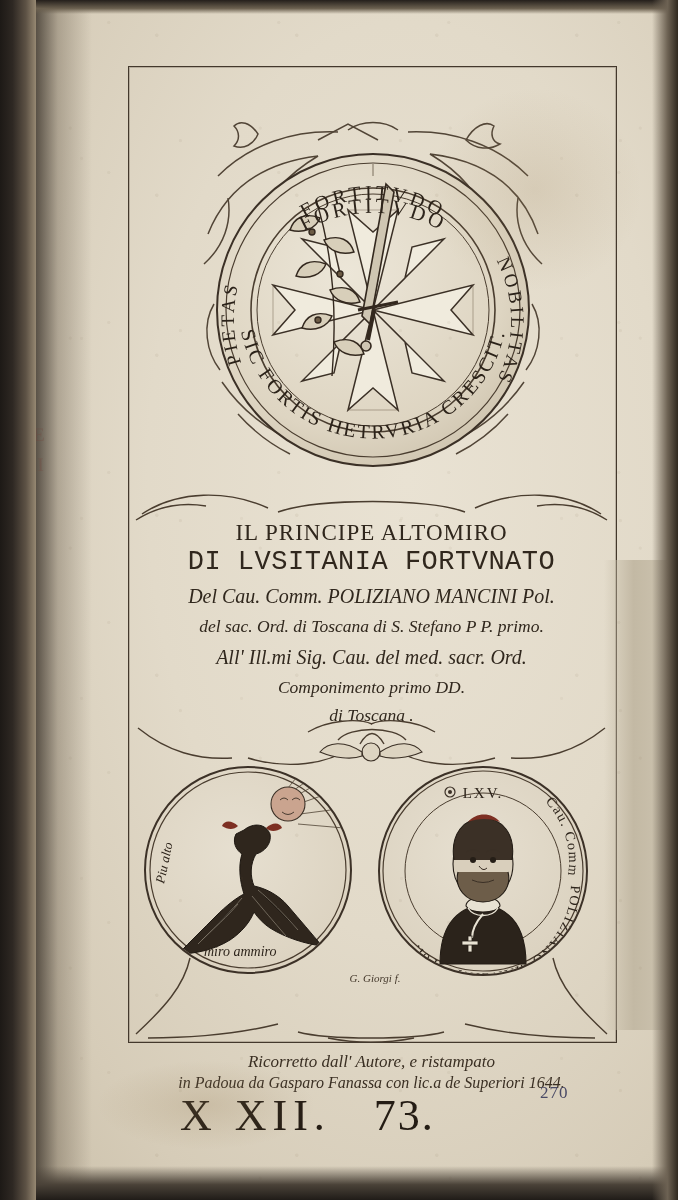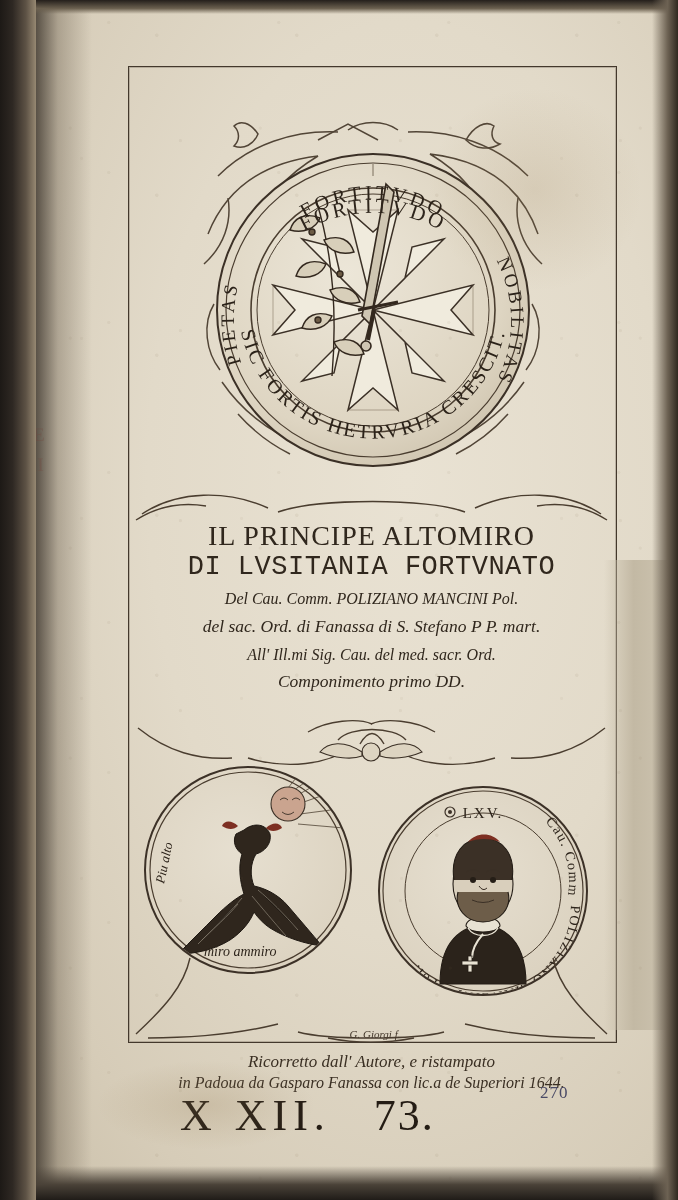--- a/index.html
+++ b/index.html
@@ -112,42 +112,42 @@
   
   #title-block {
     position: absolute;
     left: 8px;
     top: 455px;
     width: 487px;
     text-align: center;
     color: #30271d;
   }
   .t-main {
-    font-size: 28px;
+    font-size: 23px;
     letter-spacing: 1px;
     line-height: 1.05;
     white-space: nowrap;
   }
   .t-sub {
     font-size: 27px;
     letter-spacing: 0.5px;
     line-height: 1.15;
     margin-top: 2px;
     white-space: nowrap;
     font-family: Liberation Mono, monospace;
   }
   .t-line {
     font-size: 19px;
     line-height: 1.35;
     margin-top: 5px;
     font-style: italic;
     white-space: nowrap;
   }
   .t-line.md { font-size: 17.5px; }
-  .t-line.lg { font-size: 16px; }
+  .t-line.lg { font-size: 20px; }
 
   
   #imprint {
     position: absolute;
     left: 8px;
     top: 985px;
     width: 487px;
     text-align: center;
     color: #3a2f23;
     font-style: italic;
@@ -199,30 +199,30 @@
   }
   #roundel-left {
     left: 24px;
     top: 700px;
     width: 204px;
     height: 204px;
     background: radial-gradient(circle at 45% 40%, #e6dfd0 0%, #ddd4c2 70%, #cfc4b0 100%);
   }
   #roundel-right {
     left: 258px;
-    top: 720px;
+    top: 700px;
     width: 206px;
     height: 206px;
     background: radial-gradient(circle at 45% 40%, #e6dfd0 0%, #dcd3c1 70%, #cec3af 100%);
   }
 
   .signature {
     position: absolute;
     left: 150px;
-    top: 962px;
+    top: 906px;
     width: 210px;
     text-align: center;
     font-size: 11px;
     color: #45392c;
     font-style: italic;
   }
 
   
   .grain {
     position: absolute;
@@ -378,23 +378,24 @@
         <path d="M150,26 C190,12 300,12 337,26"></path>
         <path d="M8,34 C30,20 54,16 78,20"></path>
         <path d="M479,34 C457,20 433,16 409,20"></path>
       </g>
     </svg>
 
     <div id="title-block">
       <div class="t-main">IL PRINCIPE ALTOMIRO</div>
       <div class="t-sub">DI LVSITANIA FORTVNATO</div>
       <div class="t-line lg">Del Cau. Comm. POLIZIANO MANCINI Pol.</div>
-      <div class="t-line md">del sac. Ord. di Fanassa di S. Stefano P P. mart.</div>
+      <div class="t-line md">del sac. Ord. di Toscana di S. Stefano P P. primo.</div>
       <div class="t-line lg">All' Ill.mi Sig. Cau. del med. sacr. Ord.</div>
       <div class="t-line md">Componimento primo DD.</div>
+      <div class="t-line md">di Toscana .</div>
     </div>
 
     <svg style="position:absolute;left:8px;top:652px;" width="487" height="60" viewBox="0 0 487 60">
       <g stroke="#4a3d2f" stroke-width="1.4" fill="none">
         <path d="M10,10 C40,34 70,42 104,40"></path>
         <path d="M477,10 C447,34 417,42 383,40"></path>
         <path d="M120,40 C160,52 200,46 222,30"></path>
         <path d="M367,40 C327,52 287,46 265,30"></path>
         <path d="M232,26 C240,12 248,12 256,26"></path>
         <path d="M210,22 C222,8 266,8 278,22"></path>

